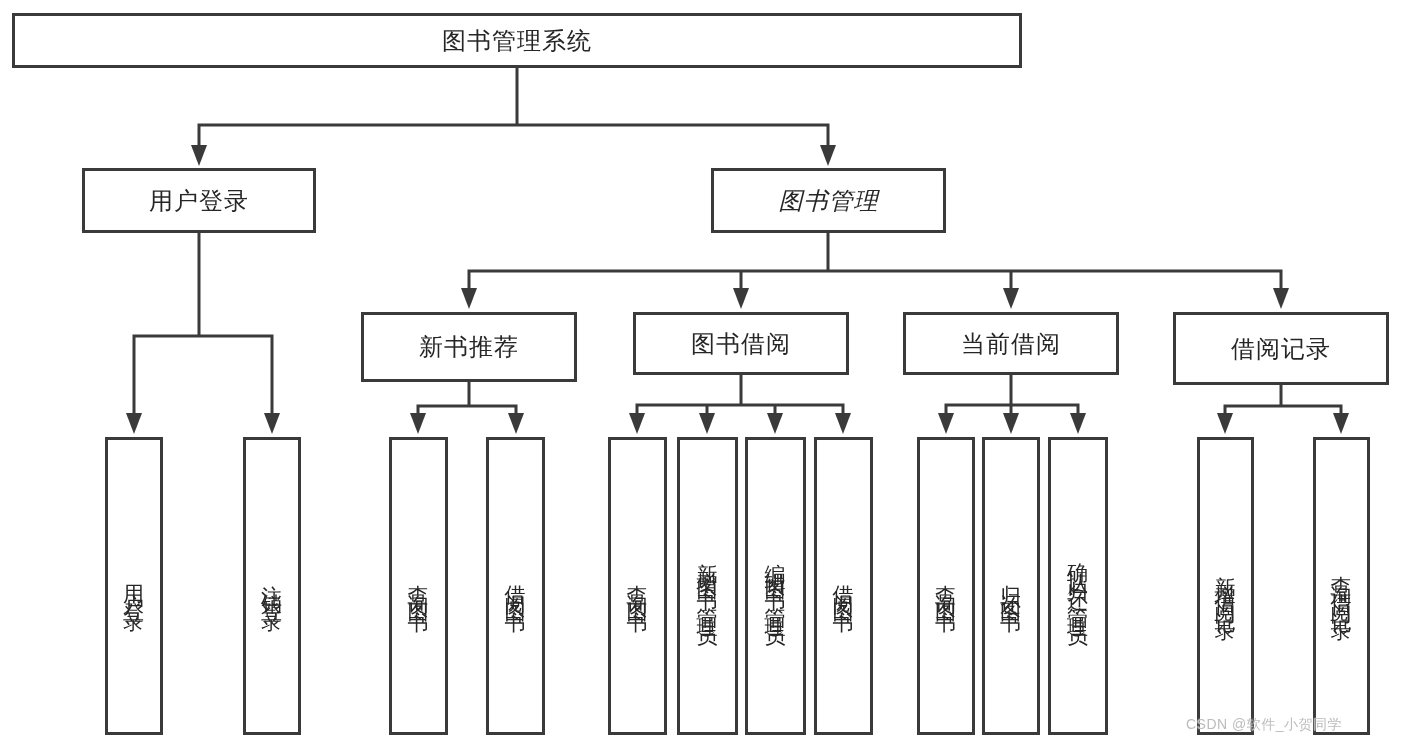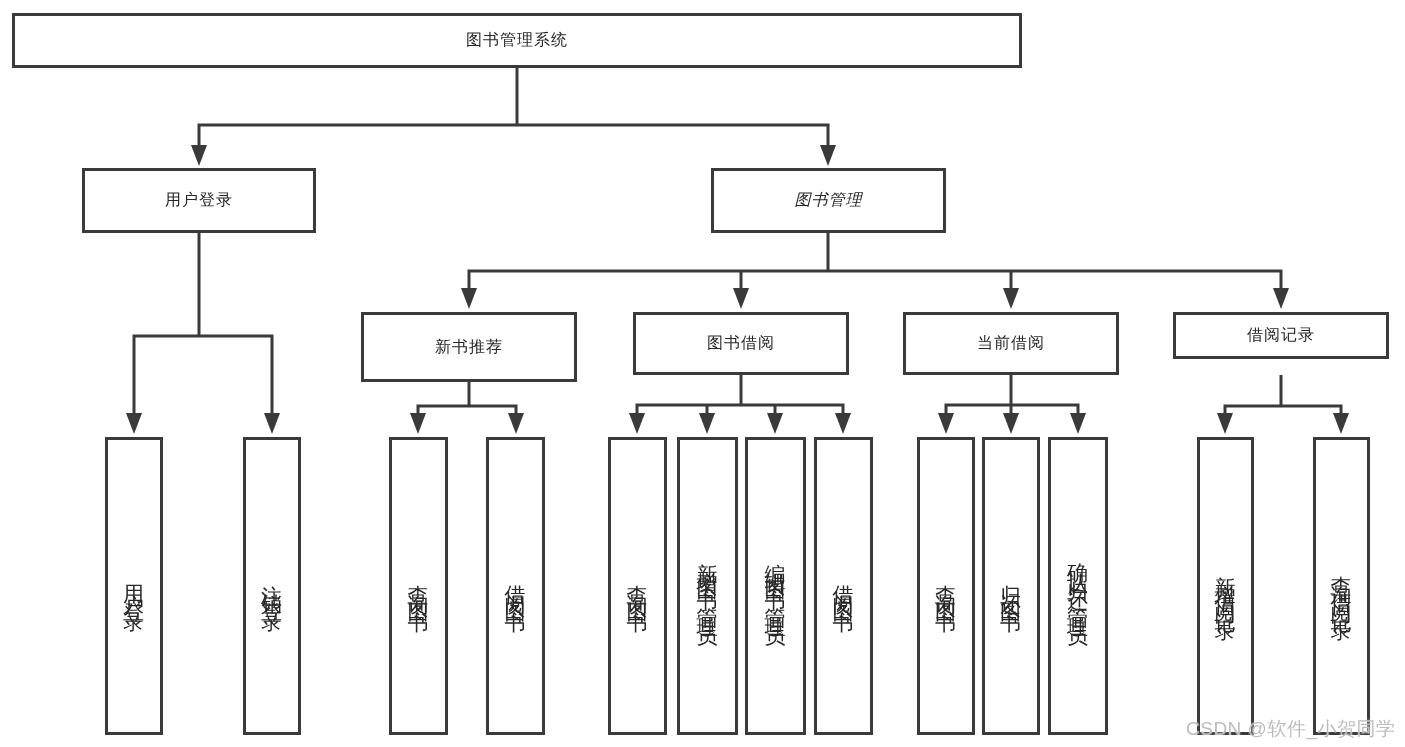--- a/index.html
+++ b/index.html
@@ -5,33 +5,33 @@
   html,body { margin:0; padding:0; background:#ffffff; }
   .stage {
     position:relative; width:1405px; height:747px; background:#ffffff;
     font-family:"Liberation Sans","DejaVu Sans",sans-serif; overflow:hidden;
   }
   .wires { position:absolute; left:0; top:0; z-index:1; }
   .hbox {
     position:absolute; z-index:2; box-sizing:border-box;
     border:3px solid #3a3a3a; background:#ffffff;
     display:flex; align-items:center; justify-content:center;
-    font-size:16px; color:#262626; letter-spacing:1px; white-space:nowrap;
+    font-size:24px; color:#262626; letter-spacing:1px; white-space:nowrap;
   }
   .vbox {
     position:absolute; z-index:2; box-sizing:border-box;
     top:437px; height:298px;
     border:3px solid #3a3a3a; background:#ffffff;
     display:flex; align-items:center; justify-content:center;
     writing-mode:vertical-rl; text-orientation:mixed;
     font-size:21px; line-height:1; letter-spacing:9px; color:#262626;
   }
   .watermark {
     position:absolute; z-index:5; left:1186px; top:716px;
-    font-size:19px; color:#bcbcbc; letter-spacing:0.5px; white-space:nowrap;
+    font-size:14px; color:#bcbcbc; letter-spacing:0.5px; white-space:nowrap;
     text-shadow:0 0 2px #ffffff;
   }
 </style>
 </head>
 <body>
 
 <div class="stage">
 
   <svg class="wires" width="1405" height="747" viewBox="0 0 1405 747">
     <g stroke="#3a3a3a" stroke-width="3" fill="none">
@@ -74,21 +74,21 @@
   </svg>
 
   <div class="hbox" style="left:12px; top:13px; width:1010px; height:55px;">图书管理系统</div>
 
   <div class="hbox" style="left:82px; top:168px; width:234px; height:65px;">用户登录</div>
   <div class="hbox" style="left:711px; top:168px; width:235px; height:65px;font-style:italic;">图书管理</div>
 
   <div class="hbox" style="left:361px; top:312px; width:216px; height:70px;">新书推荐</div>
   <div class="hbox" style="left:633px; top:312px; width:216px; height:63px;">图书借阅</div>
   <div class="hbox" style="left:903px; top:312px; width:216px; height:63px;">当前借阅</div>
-  <div class="hbox" style="left:1173px; top:312px; width:216px; height:47px;">借阅记录</div>
+  <div class="hbox" style="left:1173px; top:312px; width:216px; height:73px;">借阅记录</div>
 
   <div class="vbox" style="left:105px; width:58px;">用户登录</div>
   <div class="vbox" style="left:243px; width:58px;">注销登录</div>
 
   <div class="vbox" style="left:389px; width:59px;">查询图书</div>
   <div class="vbox" style="left:486px; width:59px;">借阅图书</div>
 
   <div class="vbox" style="left:608px; width:59px;">查询图书</div>
   <div class="vbox" style="left:677px; width:61px;">新增图书（管理员）</div>
   <div class="vbox" style="left:745px; width:61px;">编辑图书（管理员）</div>

